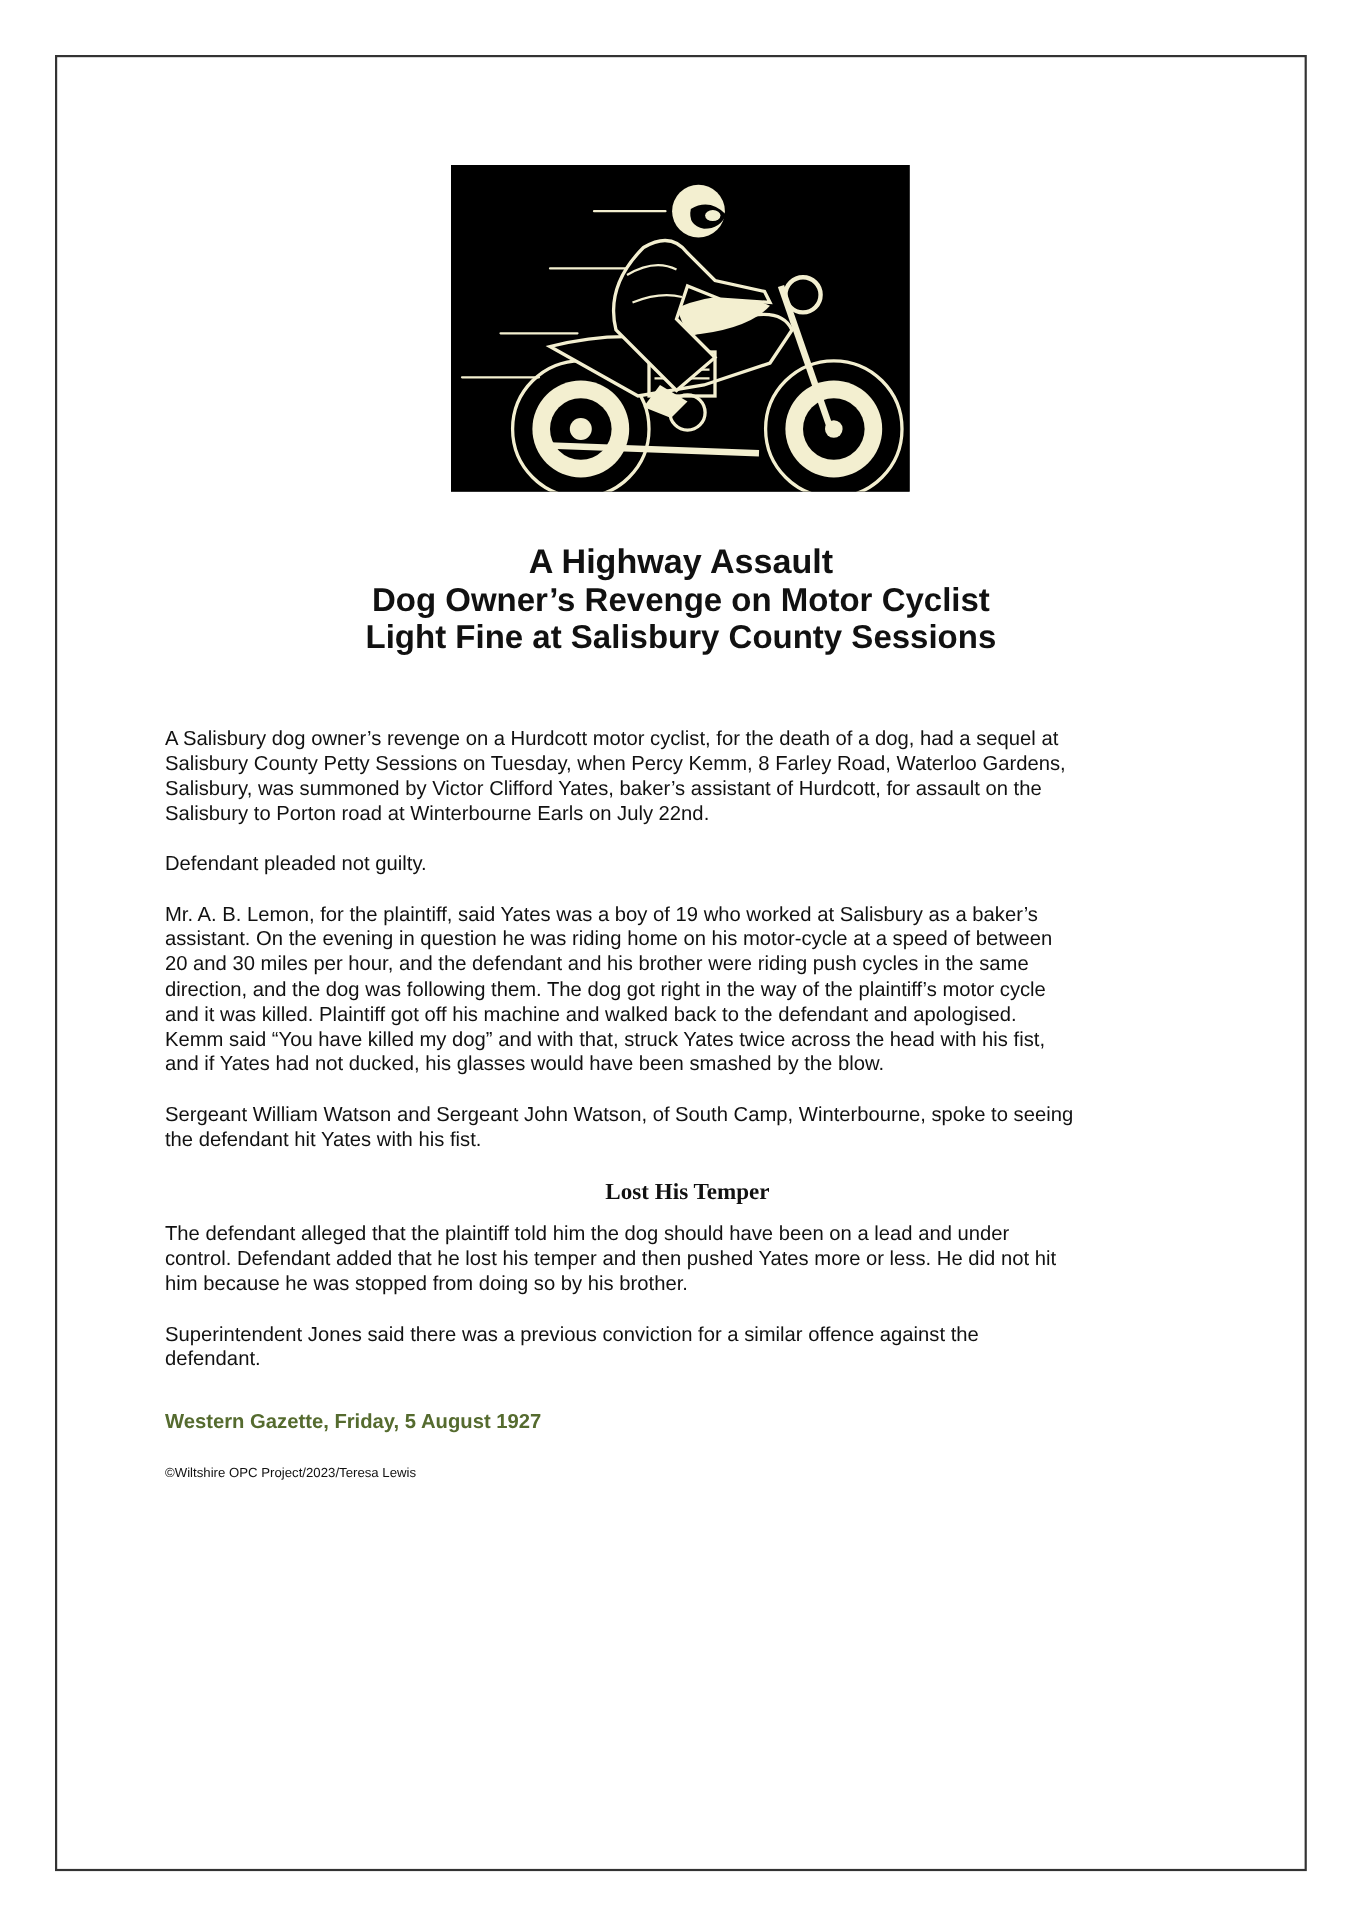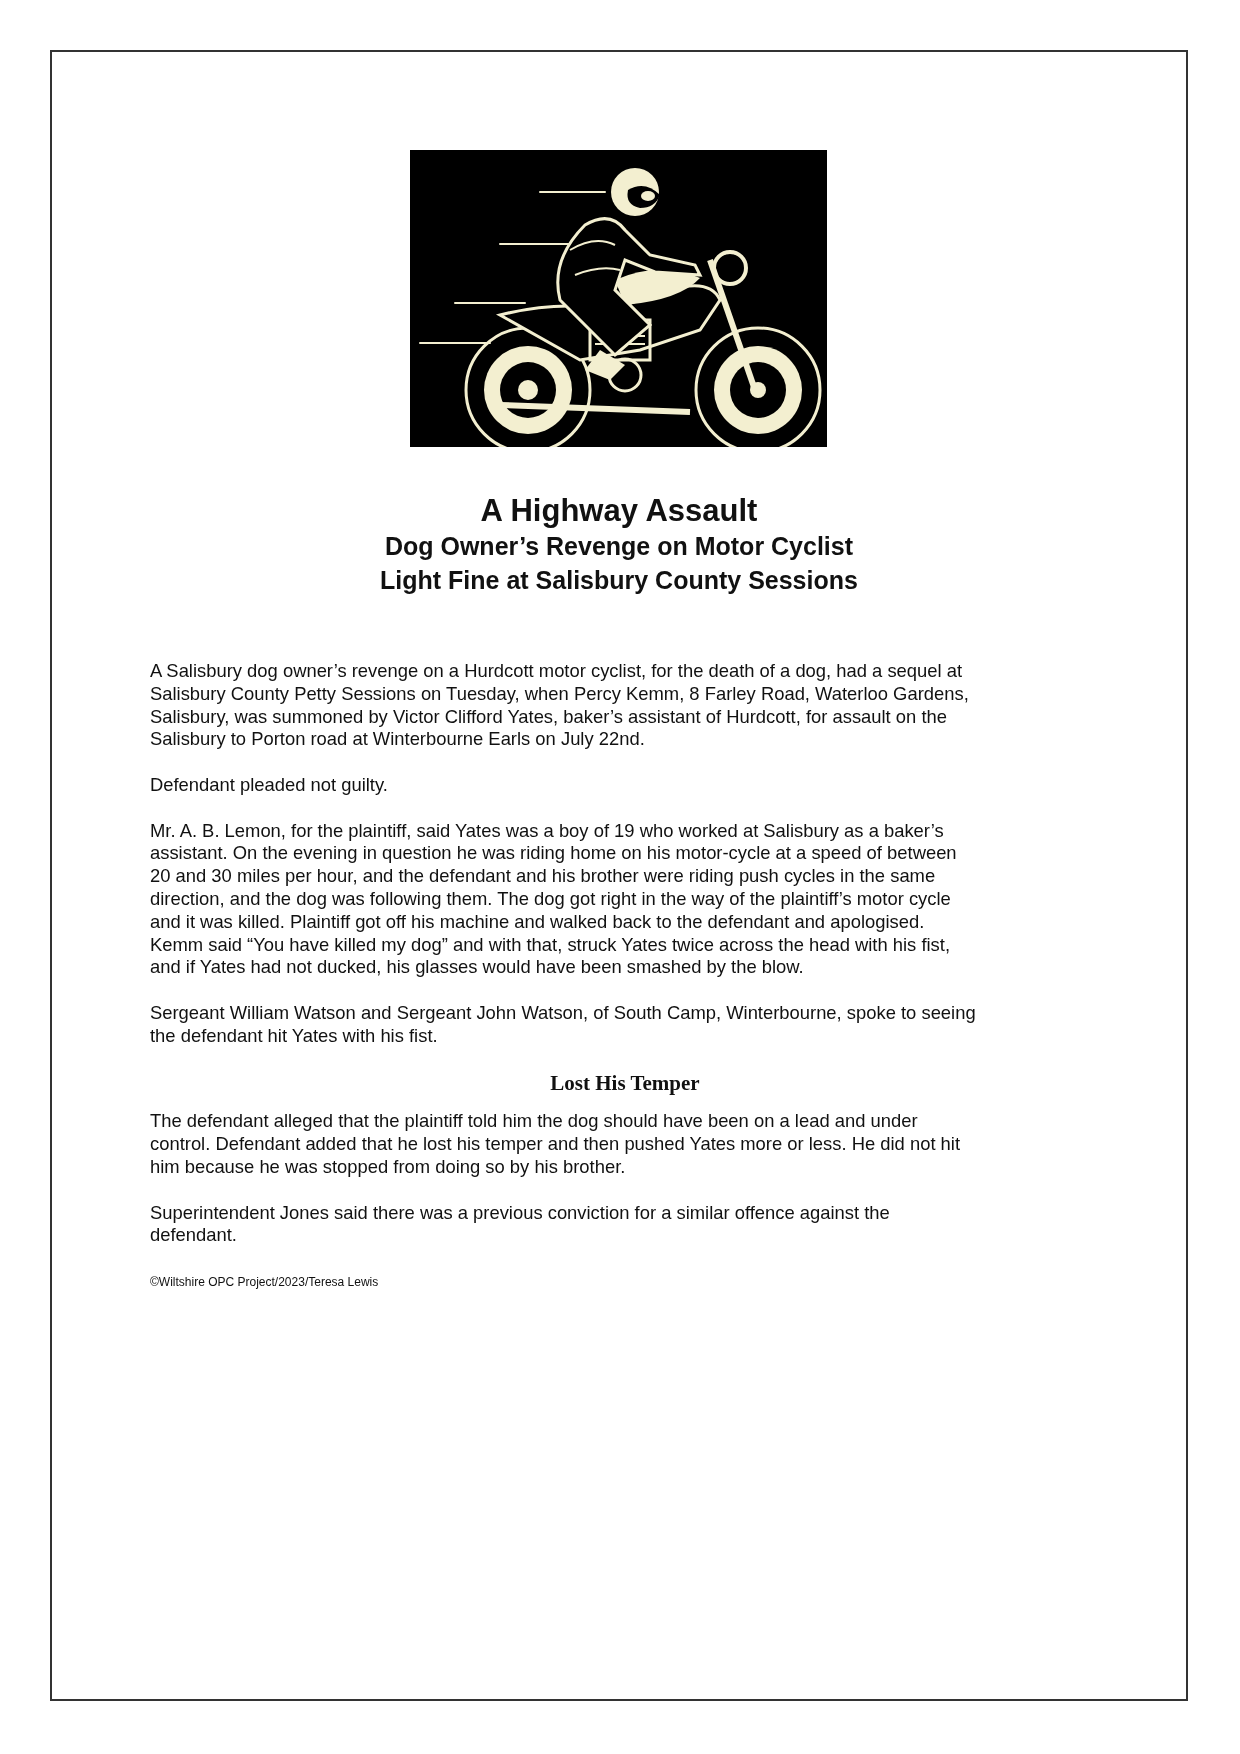--- a/index.html
+++ b/index.html
@@ -5,21 +5,21 @@
   html, body { margin: 0; padding: 0; background: #ffffff; }
   body { width: 1240px; height: 1754px; position: relative; overflow: hidden;
          font-family: "Liberation Sans", sans-serif; color: #111111; }
   .page-border { position: absolute; left: 50px; top: 50px; width: 1138px; height: 1651px;
                  border: 2px solid #333333; box-sizing: border-box; }
   .illustration { position: absolute; left: 410px; top: 150px; width: 417px; height: 297px;
                   background: #000000; overflow: hidden; }
   .illustration svg { width: 100%; height: 100%; display: block; }
   .titles { position: absolute; left: 50px; width: 1138px; top: 493px; text-align: center; }
   .title-main { font-size: 31px; font-weight: bold; line-height: 36px; margin: 0; }
-  .title-sub { font-size: 25px; font-weight: bold; line-height: 34px; margin: 0; }
+  .title-sub { font-size: 30px; font-weight: bold; line-height: 34px; margin: 0; }
   .body { position: absolute; left: 150px; top: 660px; width: 950px; font-size: 18.4px;
           line-height: 22.8px; }
   .body p { margin: 0 0 22.8px 0; white-space: pre-line; }
   .subhead { text-align: center; font-weight: bold; font-size: 21px; line-height: 26px;
              margin: 0 0 14px 0; font-family: Liberation Serif, serif; }
   .source { color: #556b2f; font-weight: bold; font-size: 18.4px; margin-top: 34px; }
   .copyright { font-size: 12px; margin-top: 24px; }
 </style>
 </head>
 <body>
@@ -95,14 +95,15 @@
 Kemm said “You have killed my dog” and with that, struck Yates twice across the head with his fist,
 and if Yates had not ducked, his glasses would have been smashed by the blow.</p>
   <p>Sergeant William Watson and Sergeant John Watson, of South Camp, Winterbourne, spoke to seeing
 the defendant hit Yates with his fist.</p>
   <div class="subhead">Lost His Temper</div>
   <p>The defendant alleged that the plaintiff told him the dog should have been on a lead and under
 control.  Defendant added that he lost his temper and then pushed Yates more or less.  He did not hit
 him because he was stopped from doing so by his brother.</p>
   <p>Superintendent Jones said there was a previous conviction for a similar offence against the
 defendant.</p>
+  <div class="source">Western Gazette, Friday, 5 August 1927</div>
   <div class="copyright">©Wiltshire OPC Project/2023/Teresa Lewis</div>
 </div>
 
 </body></html>

